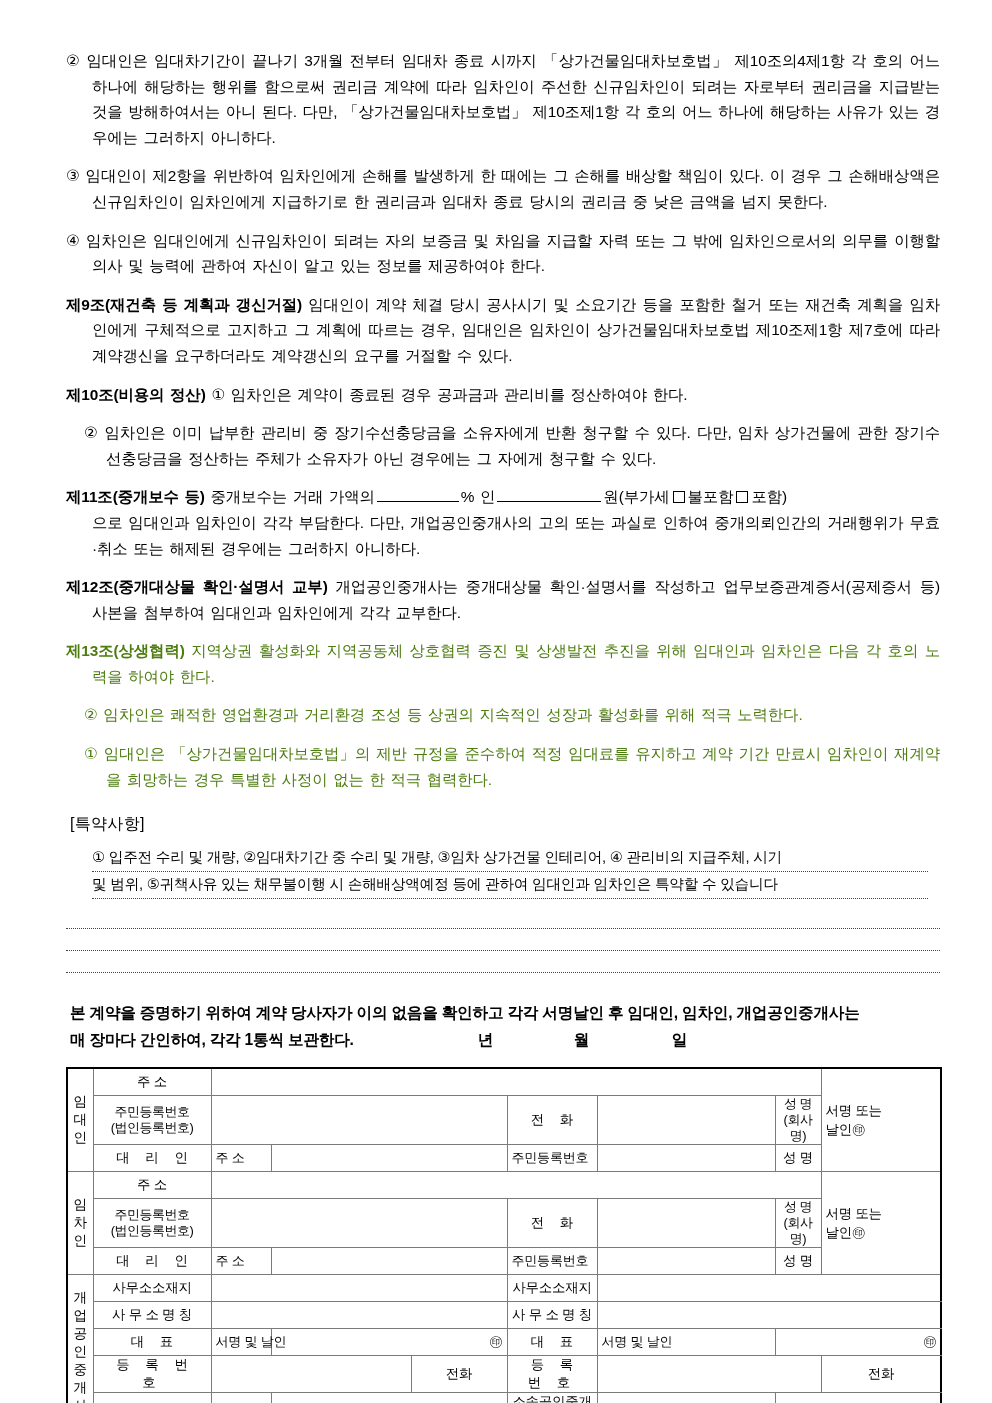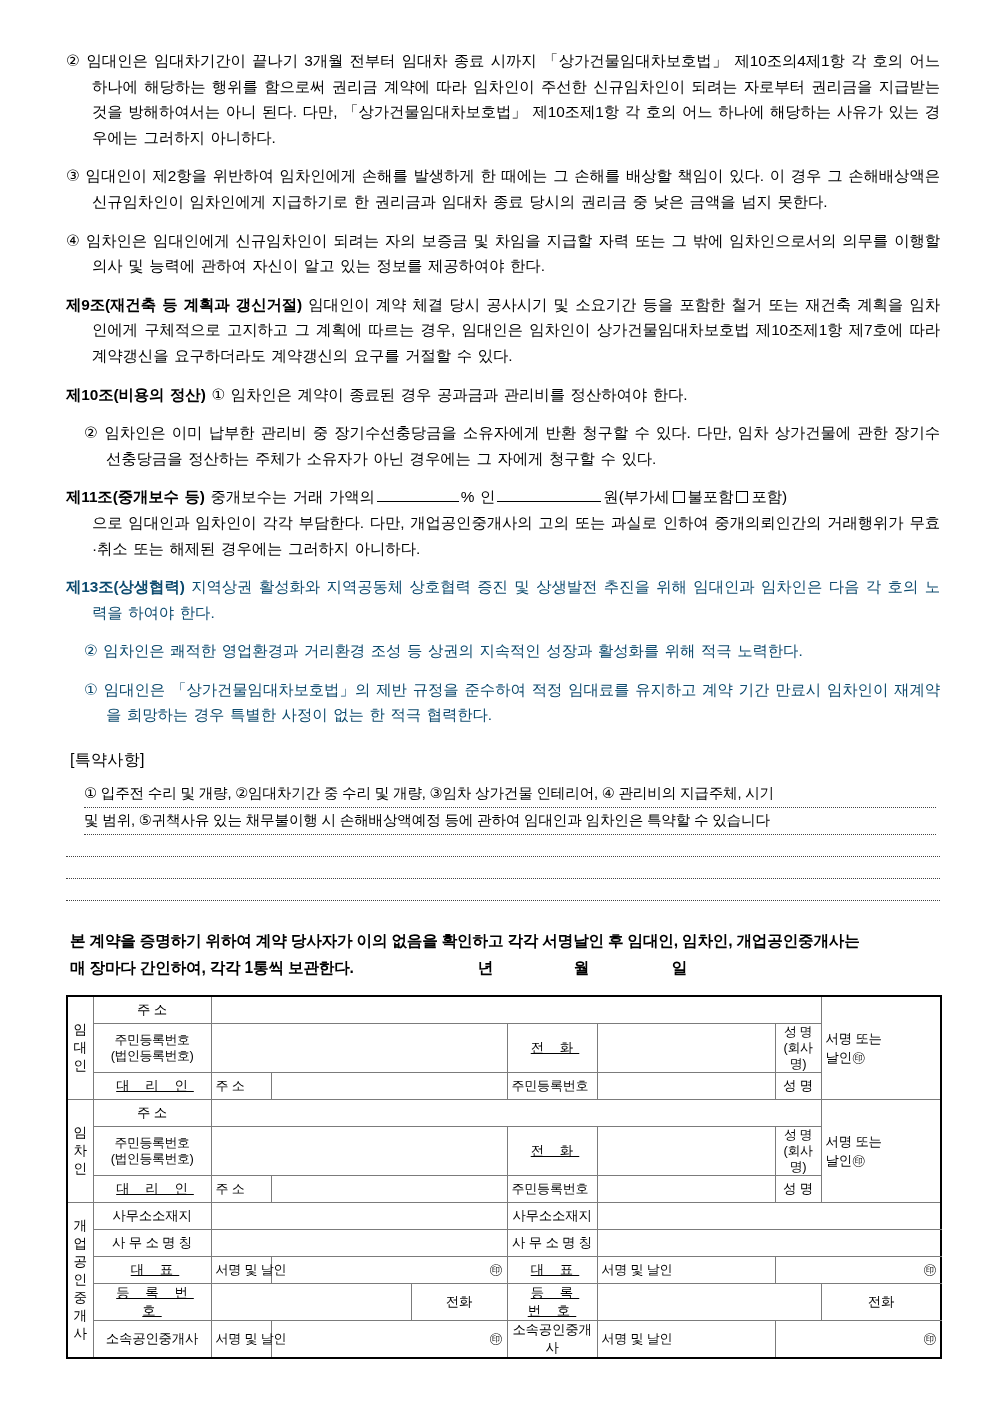--- a/index.html
+++ b/index.html
@@ -35,21 +35,21 @@
     word-spacing: 1.5px;
   }
   .clause.hang {
     padding-left: 26px;
     text-indent: -26px;
   }
   .clause .lead {
     font-weight: bold;
   }
   .clause.blue, .clause.blue .lead {
-    color: #0c4a6e;
+    color: #4d7c0f;
   }
 
   
   .blank {
     display: inline-block;
     border-bottom: 1.3px solid #000;
     vertical-align: baseline;
     height: 14px;
     margin: 0 2px;
   }
@@ -70,21 +70,21 @@
     margin: 22px 0 10px 4px;
     letter-spacing: 0.3px;
   }
   .special-body {
     font-size: 14.6px;
     line-height: 25px;
     padding-left: 18px;
     padding-right: 4px;
     text-align: justify;
     letter-spacing: -0.2px;
-    margin: 0;
+    margin: 8px;
   }
   .special-body .ln {
     display: block;
     border-bottom: 1.2px dotted #444;
     padding-bottom: 1px;
   }
   .rule-dotted {
     border-bottom: 1.2px dotted #444;
     height: 21px;
   }
@@ -133,21 +133,21 @@
     line-height: 18px;
     padding: 0;
     border-right: 1.6px solid #000;
   }
   td.side .v { display: block; }
   td.lbl {
     background: #efefef;
     text-align: center;
     font-size: 13.4px;
   }
-  td.lbl.spread { letter-spacing: 6px; text-indent: 6px; text-decoration: underline; }
+  td.lbl.spread { letter-spacing: 6px; text-indent: 6px; }
   td.lbl.two { line-height: 16px; font-size: 12.9px; letter-spacing: -0.4px; }
   td.inlbl {
     background: #ffffff;
     text-align: left;
     font-size: 13px;
     letter-spacing: -0.3px;
   }
   td.fill { background: #ffffff; }
   td.seal { text-align: right; padding-right: 8px; font-size: 13.4px; }
   td.signcell {
@@ -180,20 +180,24 @@
     <span>① 임차인은 계약이 종료된 경우 공과금과 관리비를 정산하여야 한다.</span>
   </p>
   <p class="clause hang" style="padding-left:40px;text-indent:-22px;">② 임차인은 이미 납부한 관리비 중 장기수선충당금을 소유자에게 반환 청구할 수 있다. 다만, 임차 상가건물에 관한 장기수선충당금을 정산하는 주체가 소유자가 아닌 경우에는 그 자에게 청구할 수 있다.</p>
 
   <p class="clause" style="padding-left:26px;text-indent:-26px;">
     <span class="lead">제11조(중개보수 등)</span>
     <span>중개보수는 거래 가액의</span><span class="blank w1"></span><span>% 인</span><span class="blank w2"></span><span>원(부가세</span><span class="cbox"></span><span>불포함</span><span class="cbox"></span><span>포함)</span>
   </p>
   <p class="clause" style="padding-left:26px;margin-top:-13px;">으로 임대인과 임차인이 각각 부담한다. 다만, 개업공인중개사의 고의 또는 과실로 인하여 중개의뢰인간의 거래행위가 무효·취소 또는 해제된 경우에는 그러하지 아니하다.</p>
 
+  <p class="clause" style="padding-left:26px;text-indent:-26px;">
+    <span class="lead">제12조(중개대상물 확인·설명서 교부)</span>
+    <span>개업공인중개사는 중개대상물 확인·설명서를 작성하고 업무보증관계증서(공제증서 등) 사본을 첨부하여 임대인과 임차인에게 각각 교부한다.</span>
+  </p>
 
   <p class="clause blue" style="padding-left:26px;text-indent:-26px;">
     <span class="lead">제13조(상생협력)</span>
     <span>지역상권 활성화와 지역공동체 상호협력 증진 및 상생발전 추진을 위해 임대인과 임차인은 다음 각 호의 노력을 하여야 한다.</span>
   </p>
   <p class="clause blue hang" style="padding-left:40px;text-indent:-22px;">② 임차인은 쾌적한 영업환경과 거리환경 조성 등 상권의 지속적인 성장과 활성화를 위해 적극 노력한다.</p>
   <p class="clause blue hang" style="padding-left:40px;text-indent:-22px;">① 임대인은 「상가건물임대차보호법」의 제반 규정을 준수하여 적정 임대료를 유지하고 계약 기간 만료시 임차인이 재계약을 희망하는 경우 특별한 사정이 없는 한 적극 협력한다.</p>
 
   <div class="special-title">[특약사항]</div>
 

